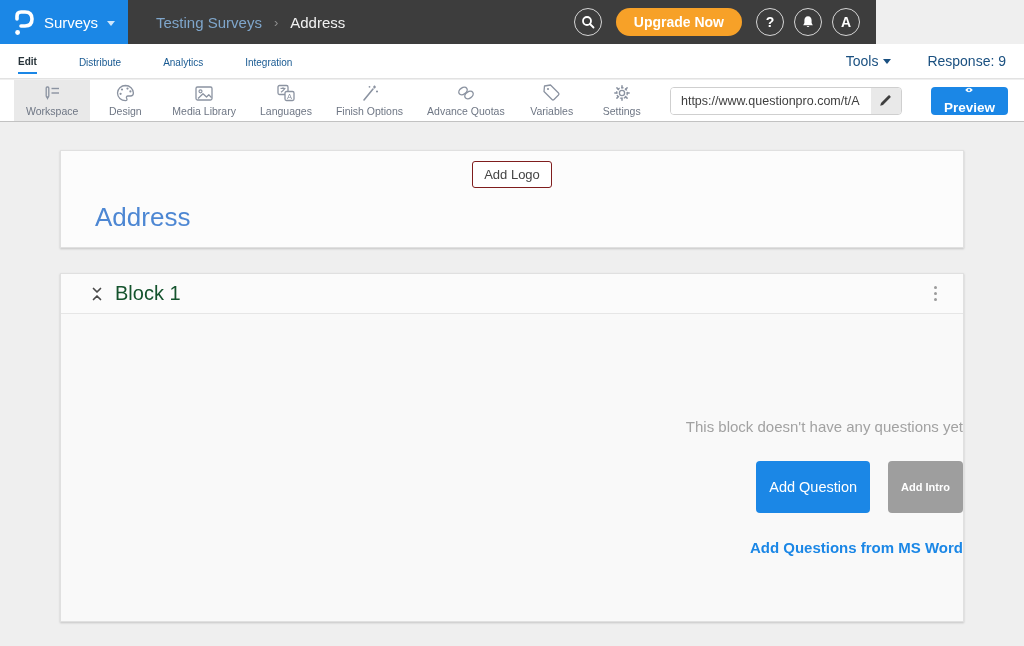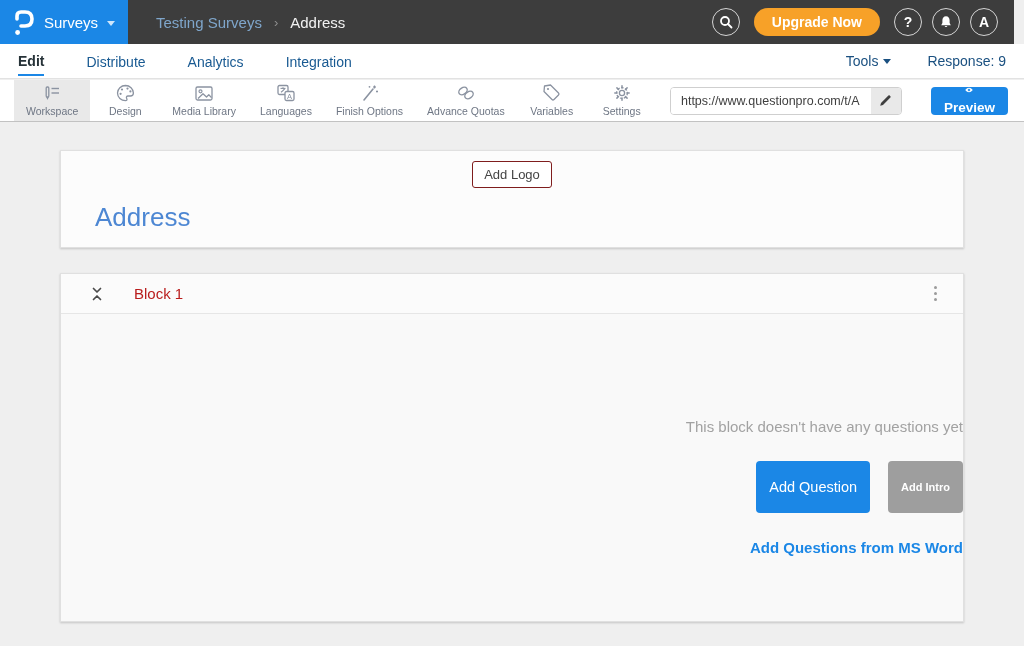--- a/index.html
+++ b/index.html
@@ -1,36 +1,36 @@
 <!DOCTYPE html>
 <html><head>
 <meta charset="utf-8">
 <style>
   * { margin:0; padding:0; box-sizing:border-box; }
   html,body { width:1024px; height:646px; }
   body { font-family:"Liberation Sans", sans-serif; background:#efefef; overflow:hidden; }
   .page { position:relative; width:1024px; height:646px; background:#efefef; }
 
   
-  .topbar { position:absolute; top:0; left:0; width:1014px; height:44px; background:#3d3d3d; display:flex; align-items:center; }
+  .topbar { position:absolute; top:0; left:0; width:876px; height:44px; background:#3d3d3d; display:flex; align-items:center; }
   .brand { width:128px; height:44px; background:#1b87e6; display:flex; align-items:center; justify-content:center; gap:9px; cursor:pointer; }
   .brand .plogo { display:block; }
   .brand .prod { color:#fff; font-size:15px; }
   .brand .caret { width:0; height:0; border-left:4px solid transparent; border-right:4px solid transparent; border-top:5px solid #cfe6fb; margin-top:2px; }
   .crumbs { display:flex; align-items:center; gap:12px; margin-left:28px; font-size:15px; }
   .crumb-link { color:#7fa6cb; cursor:pointer; }
   .crumb-sep { color:#8f8f8f; font-size:13px; }
   .crumb-current { color:#f1f1f1; }
   .topbar-right { margin-left:auto; display:flex; align-items:flex-start; gap:10px; padding-right:16px; }
   .tb-circle { width:28px; height:28px; border:1.5px solid rgba(255,255,255,.78); border-radius:50%; display:flex; align-items:center; justify-content:center; color:#fff; font-size:14px; font-weight:bold; cursor:pointer; background:transparent; }
   .upgrade-btn { height:28px; padding:0 18px; background:#f7a128; border:none; border-radius:14px; color:#fff; font-size:14px; font-weight:bold; font-family:"Liberation Sans",sans-serif; cursor:pointer; margin:0 4px; }
 
   
   .tabbar { position:absolute; top:44px; left:0; width:1024px; height:35px; background:#fff; border-bottom:1px solid #e2e2e2; display:flex; align-items:center; padding:0 18px; }
-  .tab { font-size:14px; color:#195a92; margin-right:42px; padding:7px 0 5px; cursor:pointer; }
+  .tab { font-size:10px; color:#195a92; margin-right:42px; padding:7px 0 5px; cursor:pointer; }
   .tab.active { color:#263238; font-weight:bold; border-bottom:2px solid #1b87e6; }
   .tabbar-right { margin-left:auto; display:flex; align-items:center; gap:36px; }
   .tools { font-size:14px; color:#1a5080; cursor:pointer; display:flex; align-items:center; gap:5px; }
   .tools .caret { width:0; height:0; border-left:4px solid transparent; border-right:4px solid transparent; border-top:5px solid #1a5080; }
   .response { font-size:14px; color:#1a5080; }
 
   
   .toolbar { position:absolute; top:80px; left:0; width:1024px; height:42px; background:#fff; border-bottom:1px solid #c2c2c2; display:flex; align-items:stretch; padding-left:14px; }
   .tool-item { display:flex; flex-direction:column; align-items:center; justify-content:center; gap:3px; padding:0 12px; min-width:70px; cursor:pointer; }
   .tool-item.active { background:#e9e9e9; }
@@ -46,21 +46,21 @@
   .content { position:absolute; top:122px; left:0; width:1024px; height:524px; background:#efefef; }
   .card { position:absolute; left:60px; right:60px; background:#fcfcfc; border:1px solid #e0e0e0; box-shadow:0 1px 2px rgba(0,0,0,.18); }
   .header-card { top:28px; height:98px; }
   .addlogo-row { display:flex; justify-content:center; padding-top:10px; }
   .addlogo-btn { padding:5px 11px; font-size:13px; color:#444; background:#fff; border:1px solid #7f1d1d; border-radius:3px; font-family:"Liberation Sans",sans-serif; cursor:pointer; }
   .survey-title { margin:14px 0 0 34px; font-size:26px; font-weight:300; color:#4d87d3; }
 
   .block-card { top:151px; height:349px; display:flex; flex-direction:column; }
   .block-header { height:40px; background:#fbfbfb; border-bottom:1px solid #e6e6e6; display:flex; align-items:center; padding:0 20px 0 26px; flex:none; }
   .collapse-btn { background:none; border:none; cursor:pointer; padding:2px; display:flex; }
-  .block-title { font-size:15px; color:#b91c1c; margin-left:27px; }
+  .block-title { font-size:20px; color:#14532d; margin-left:8px; }
   .kebab { margin-left:auto; display:flex; flex-direction:column; gap:3px; cursor:pointer; padding:4px 6px; }
   .kebab i { width:3px; height:3px; border-radius:50%; background:#9b9b9b; display:block; }
   .block-body { flex:1; background:#f9f9f9; display:flex; flex-direction:column; align-items:flex-end; padding-top:104px; }
   .empty-text { font-size:15px; color:#a2a2a2; }
   .btn-row { display:flex; gap:18px; margin-top:26px; }
   .btn-primary { background:#1b87e6; color:#fff; border:none; border-radius:4px; padding:6px 13px; font-size:14.5px; font-weight:normal; font-family:"Liberation Sans",sans-serif; cursor:pointer; }
   .btn-gray { background:#9e9e9e; color:#fff; border:none; border-radius:4px; padding:20px 13px; font-size:11px; font-weight:bold; font-family:"Liberation Sans",sans-serif; cursor:pointer; }
   .msword-link { margin-top:26px; font-size:15px; font-weight:bold; color:#1b87e6; cursor:pointer; text-decoration:none; }
 </style>
 </head>

